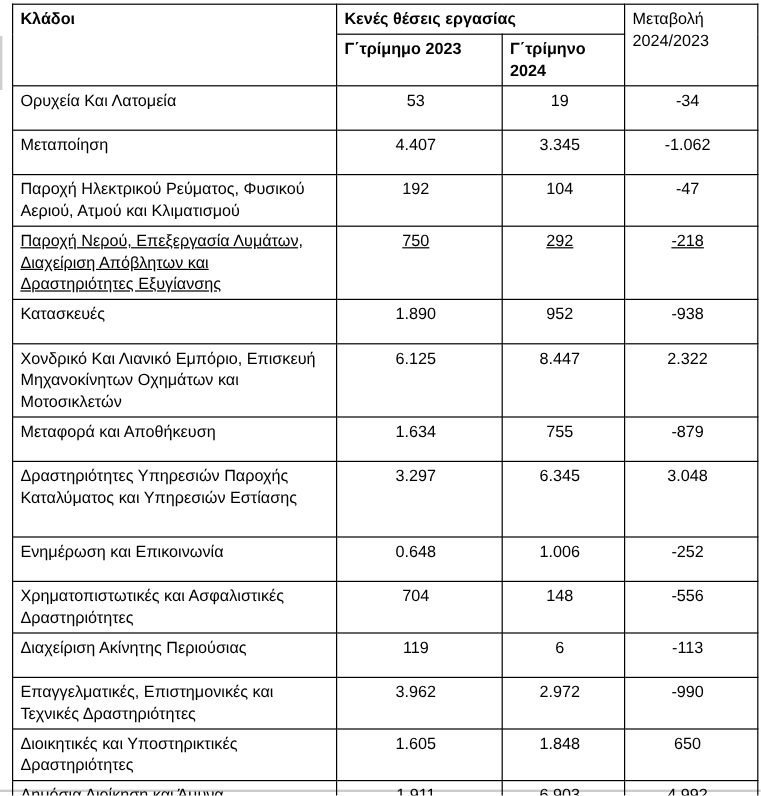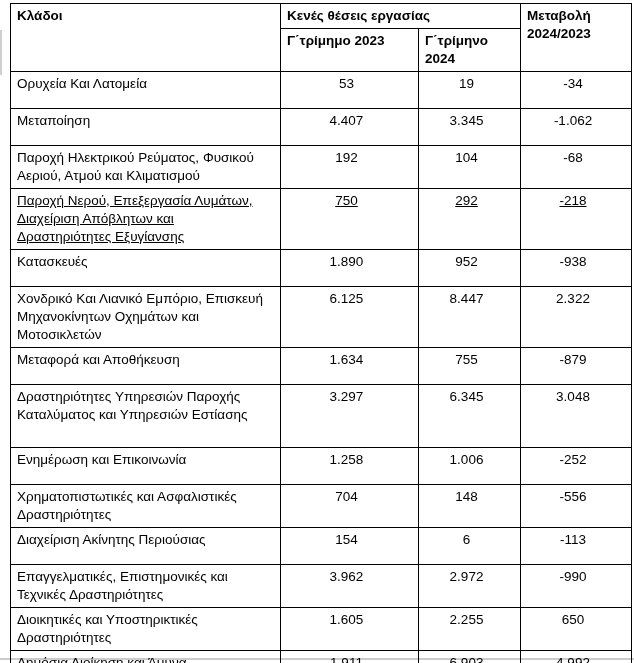--- a/index.html
+++ b/index.html
@@ -33,21 +33,21 @@
     vertical-align: top;
     text-align: left;
     font-size: 13.5px;
     line-height: 18px;
     padding: 3px 12px 3px 6px;
     font-weight: normal;
     overflow: hidden;
     word-wrap: break-word;
   }
   th.bold { font-weight: bold; }
-  th.regular { font-weight: bold; }
+  th.regular { font-weight: normal; }
   td.num { text-align: center; }
 
   thead tr.hrow1 { height: 25px; }
   thead tr.hrow2 { height: 37px; margin-left: 16px; }
   tbody tr { height: 37px; }
   tbody tr:nth-child(4) { height: 56px; text-decoration: underline; }
   tbody tr:nth-child(6) { height: 60px; border-radius: 15px; }
   tbody tr:nth-child(8) { height: 63px; }
   tbody tr:nth-child(13) { height: 40px; }
   tbody tr:nth-child(14) { height: 36px; }
@@ -103,21 +103,21 @@
       <tr>
         <td class="sector">Μεταποίηση</td>
         <td class="num">4.407</td>
         <td class="num">3.345</td>
         <td class="num">-1.062</td>
       </tr>
       <tr>
         <td class="sector">Παροχή Ηλεκτρικού Ρεύματος, Φυσικού Αεριού, Ατμού και Κλιματισμού</td>
         <td class="num">192</td>
         <td class="num">104</td>
-        <td class="num">-68</td>
+        <td class="num">-47</td>
       </tr>
       <tr>
         <td class="sector">Παροχή Νερού, Επεξεργασία Λυμάτων, Διαχείριση Απόβλητων και Δραστηριότητες Εξυγίανσης</td>
         <td class="num">750</td>
         <td class="num">292</td>
         <td class="num">-218</td>
       </tr>
       <tr>
         <td class="sector">Κατασκευές</td>
         <td class="num">1.890</td>
@@ -137,46 +137,46 @@
         <td class="num">-879</td>
       </tr>
       <tr>
         <td class="sector">Δραστηριότητες Υπηρεσιών Παροχής Καταλύματος και Υπηρεσιών Εστίασης</td>
         <td class="num">3.297</td>
         <td class="num">6.345</td>
         <td class="num">3.048</td>
       </tr>
       <tr>
         <td class="sector">Ενημέρωση και Επικοινωνία</td>
-        <td class="num">1.258</td>
+        <td class="num">0.648</td>
         <td class="num">1.006</td>
         <td class="num">-252</td>
       </tr>
       <tr>
         <td class="sector">Χρηματοπιστωτικές και Ασφαλιστικές Δραστηριότητες</td>
         <td class="num">704</td>
         <td class="num">148</td>
         <td class="num">-556</td>
       </tr>
       <tr>
         <td class="sector">Διαχείριση Ακίνητης Περιούσιας</td>
-        <td class="num">154</td>
+        <td class="num">119</td>
         <td class="num">6</td>
         <td class="num">-113</td>
       </tr>
       <tr>
         <td class="sector">Επαγγελματικές, Επιστημονικές και Τεχνικές Δραστηριότητες</td>
         <td class="num">3.962</td>
         <td class="num">2.972</td>
         <td class="num">-990</td>
       </tr>
       <tr>
         <td class="sector">Διοικητικές και Υποστηρικτικές Δραστηριότητες</td>
         <td class="num">1.605</td>
-        <td class="num">2.255</td>
+        <td class="num">1.848</td>
         <td class="num">650</td>
       </tr>
       <tr>
         <td class="sector">Δημόσια Διοίκηση και Άμυνα. Υποχρεωτική Κοινωνική Ασφάλιση</td>
         <td class="num">1.911</td>
         <td class="num">6.903</td>
         <td class="num">4.992</td>
       </tr>
     </tbody>
 </table>

